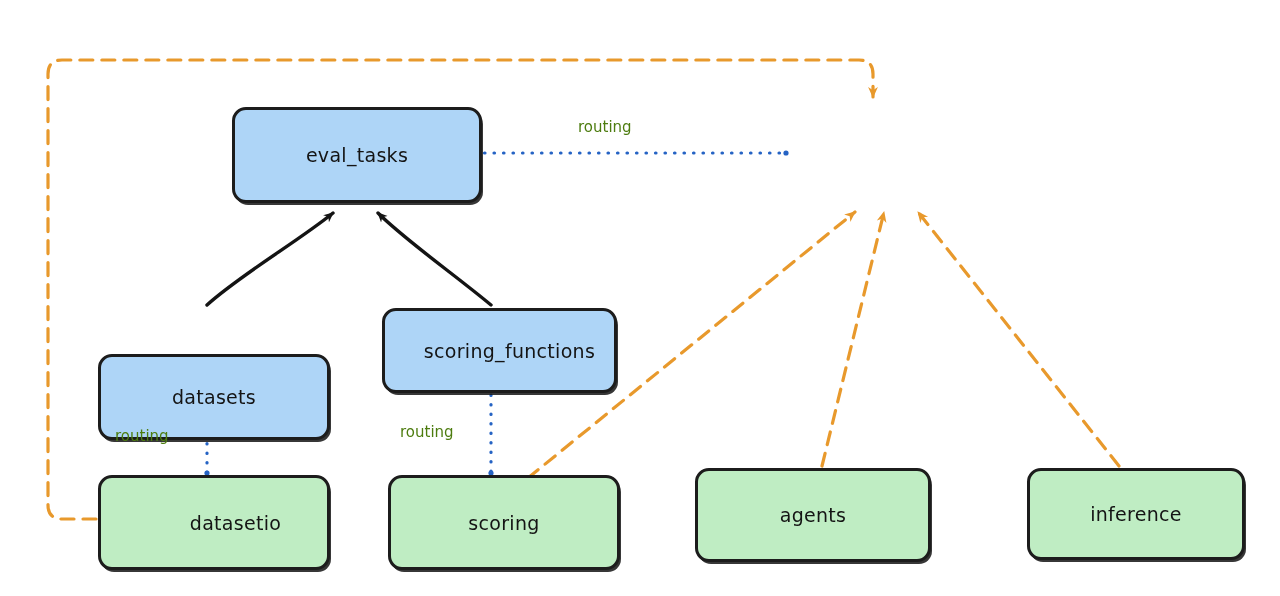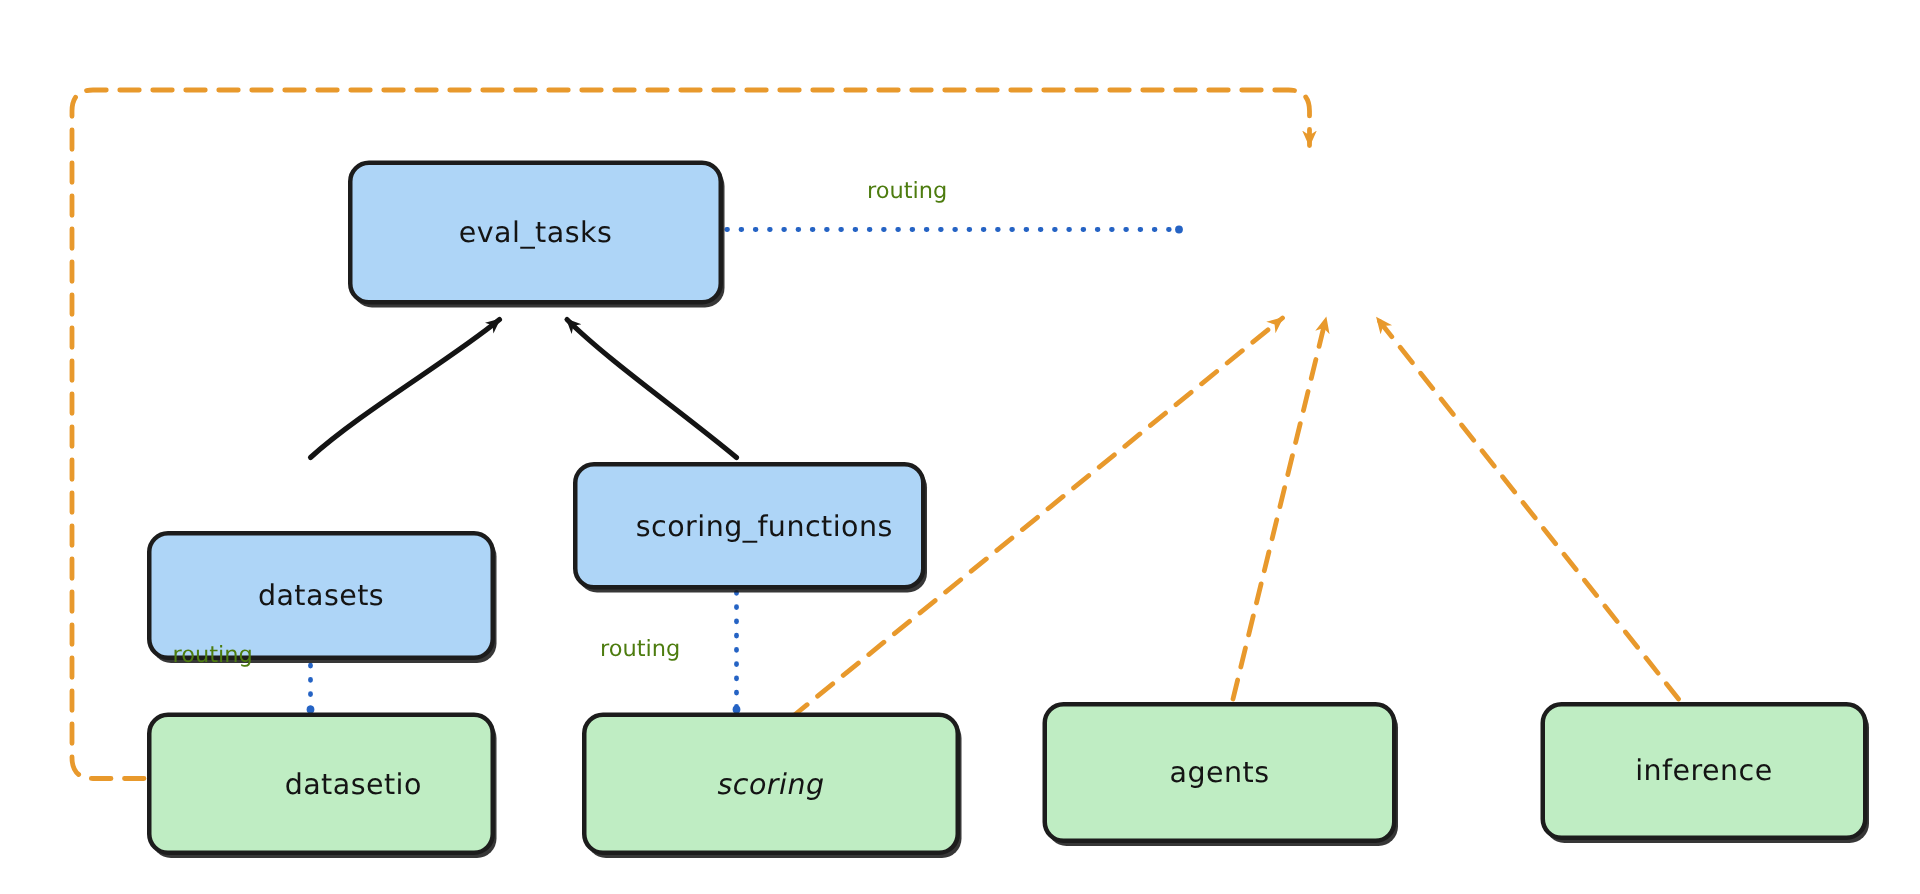--- a/index.html
+++ b/index.html
@@ -117,21 +117,21 @@
   </div>
 
   <div class="node blue" style="left:382px; top:308px; width:235px; height:85px;padding-left:20px;">
     <span class="node-label">scoring_functions</span>
   </div>
 
   <div class="node green" style="left:98px; top:475px; width:232px; height:95px;padding-left:43px;">
     <span class="node-label">datasetio</span>
   </div>
 
-  <div class="node green" style="left:388px; top:475px; width:252px; height:95px;font-style:italic;">
+  <div class="node green" style="left:388px; top:475px; width:232px; height:95px;">
     <span class="node-label">scoring</span>
   </div>
 
   <div class="node green" style="left:695px; top:468px; width:236px; height:94px;">
     <span class="node-label">agents</span>
   </div>
 
   <div class="node green" style="left:1027px; top:468px; width:218px; height:92px;">
     <span class="node-label">inference</span>
   </div>

